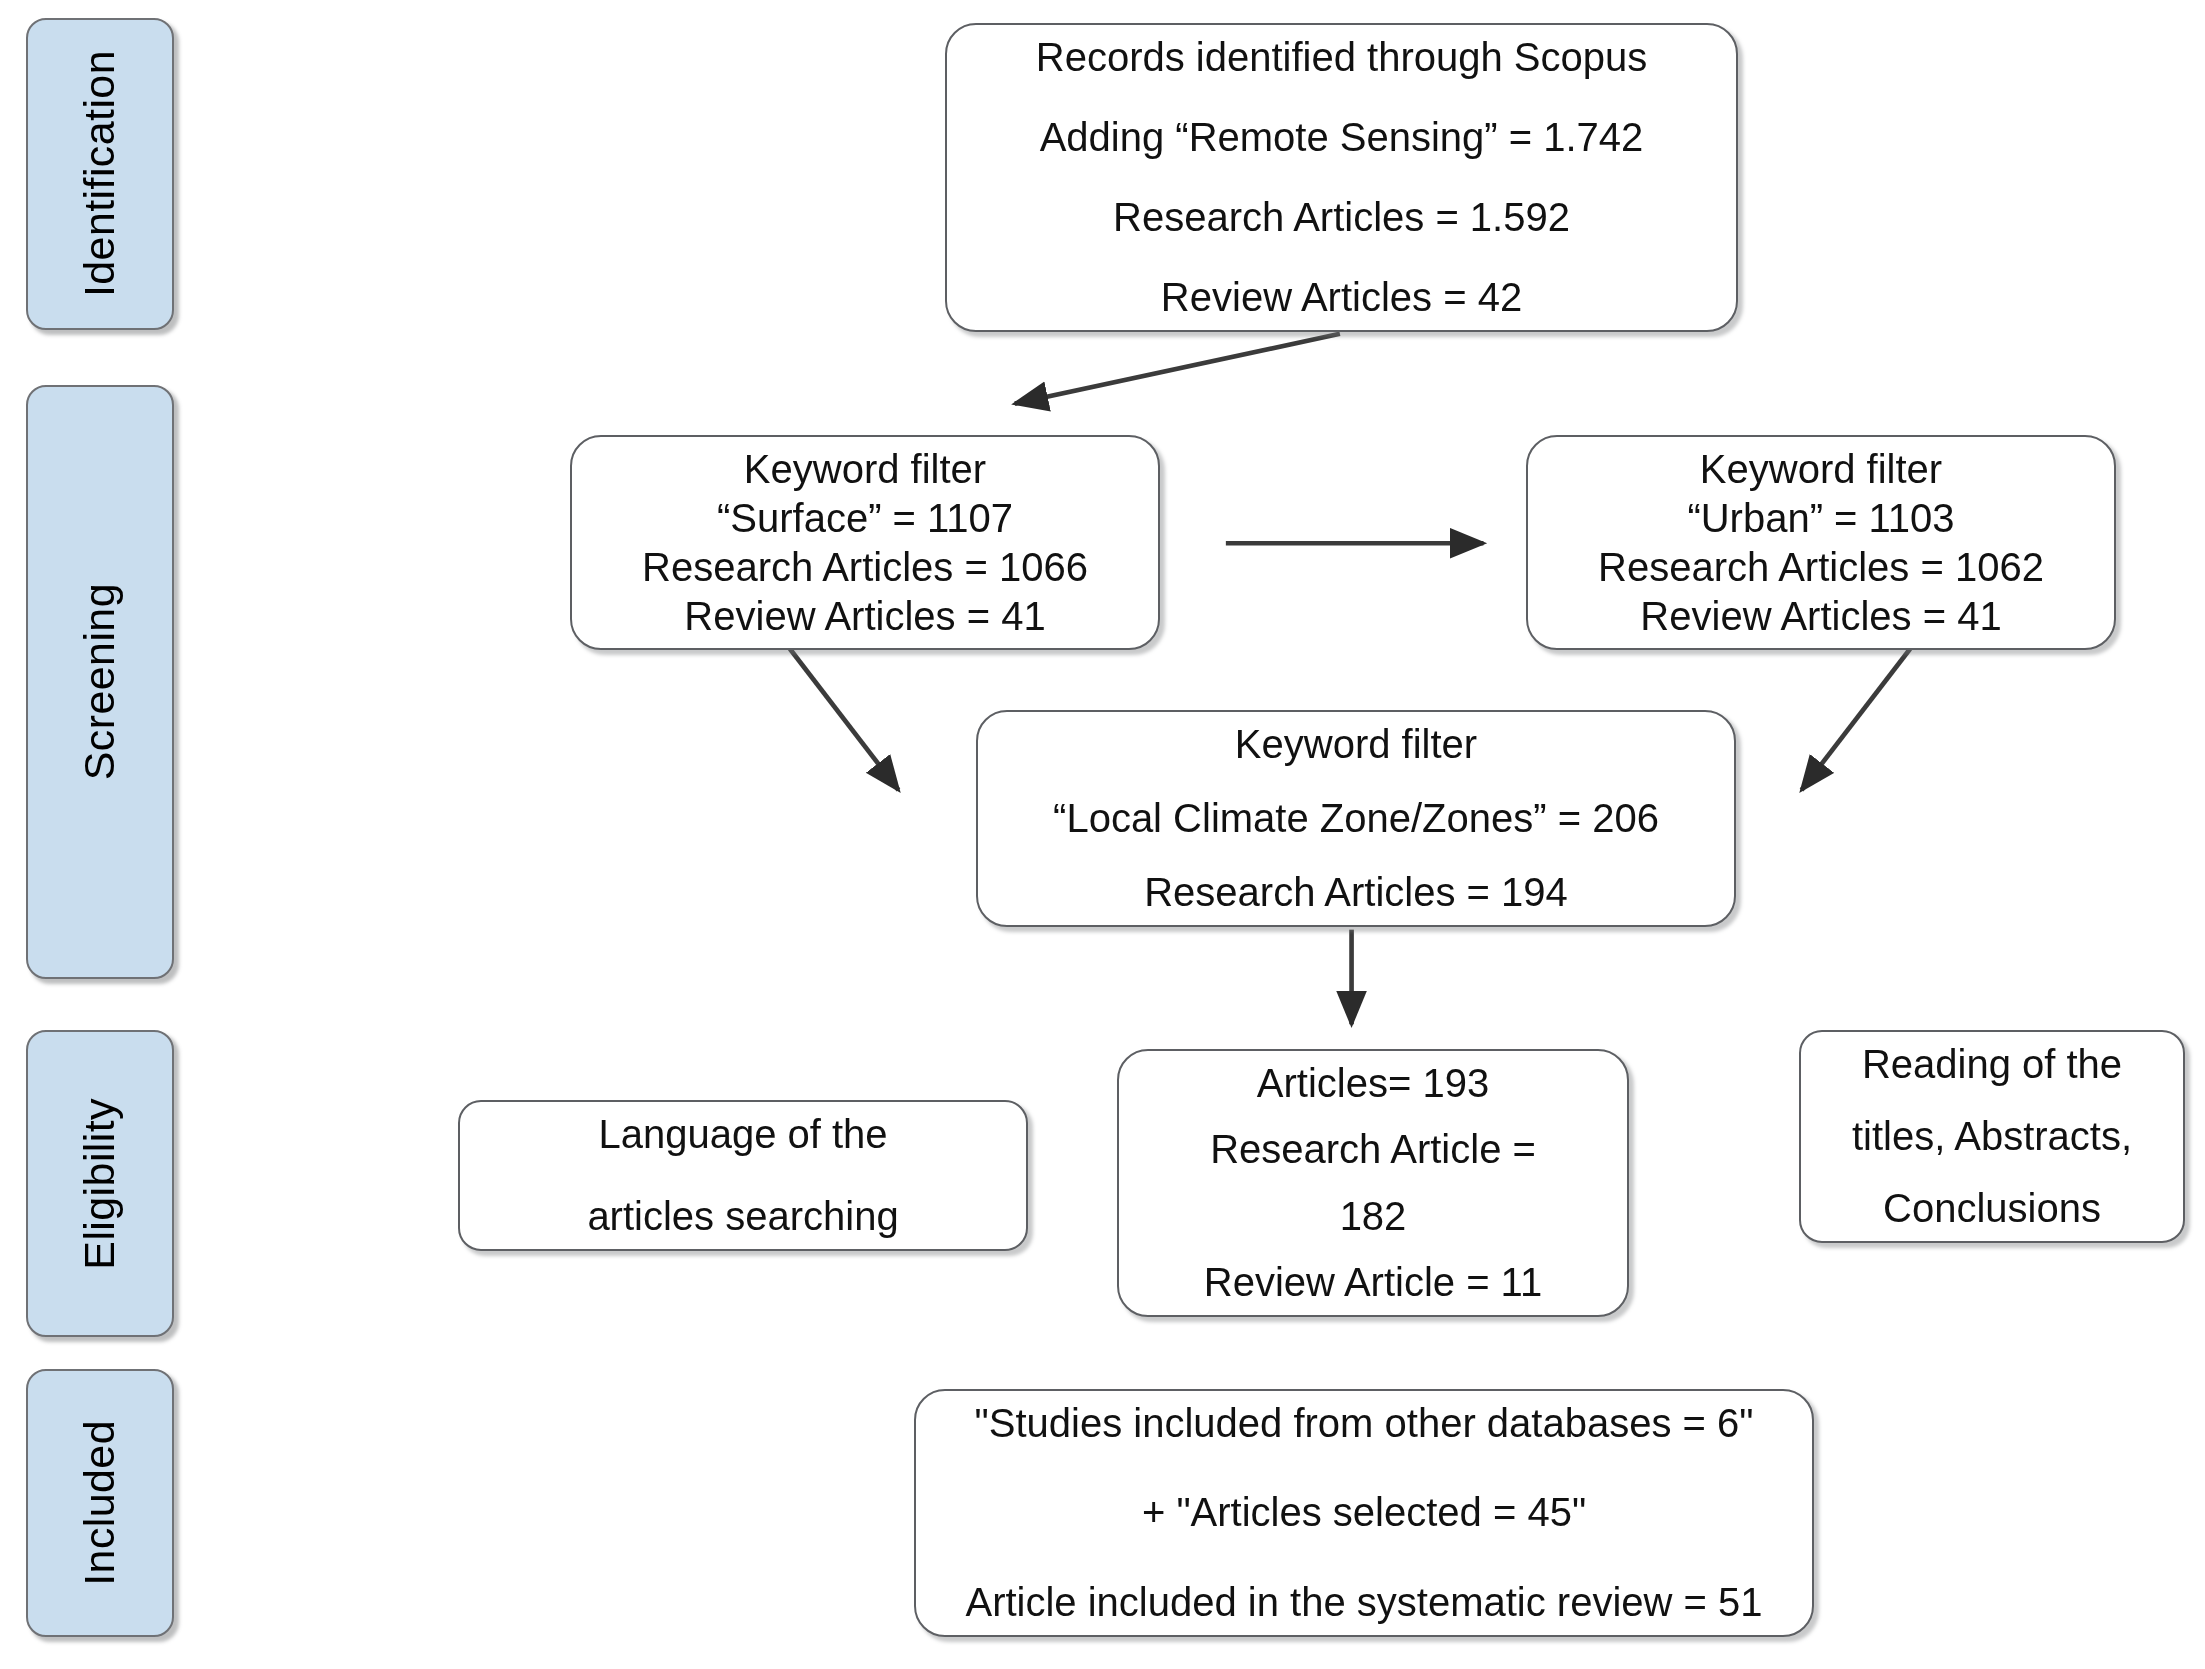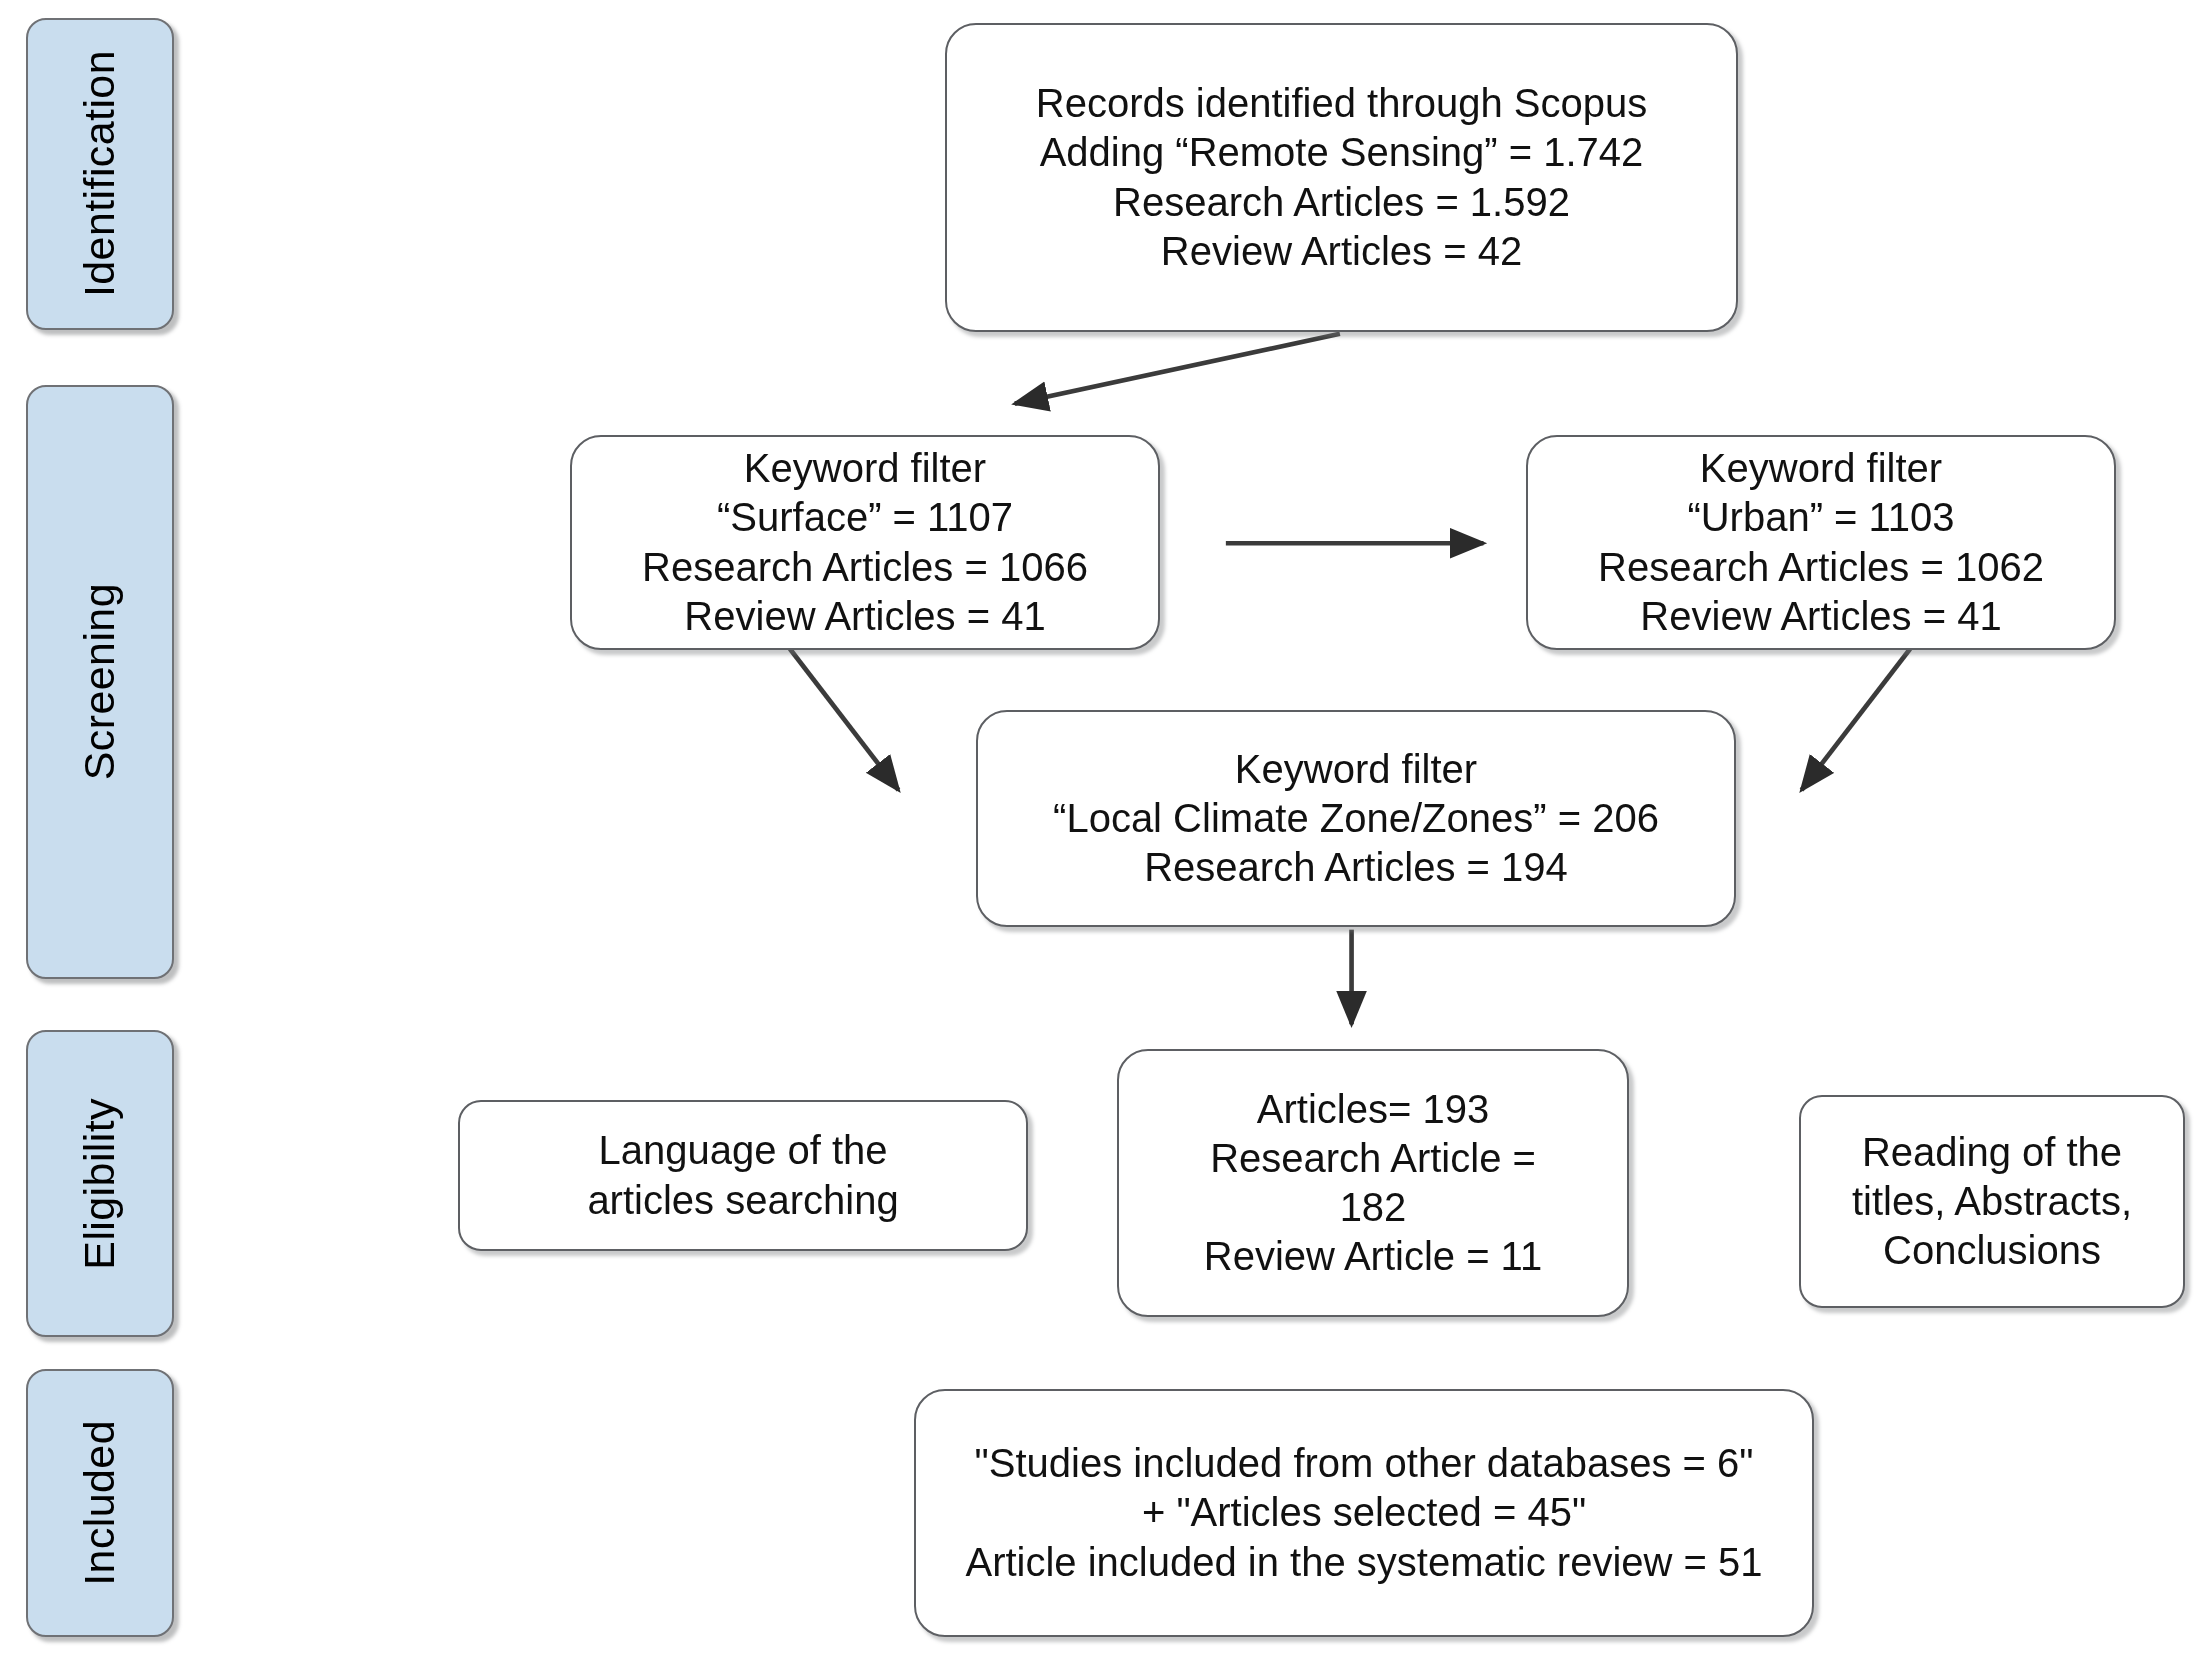--- a/index.html
+++ b/index.html
@@ -42,21 +42,21 @@
   
   .flow-box {
     position: absolute;
     background: #ffffff;
     border: 2.3px solid #5d5f63;
     border-radius: 31px;
     box-shadow: 4.7px 4.7px 3.9px rgba(120,122,126,0.40);
     display: flex;
     flex-direction: column;
     align-items: center;
-    justify-content: center;
+    justify-content: space-between;
     box-sizing: border-box;
     padding: 7.8px 14px;
   }
   .flow-line {
     font-size: 40px;
     line-height: 1.23;
     color: #111111;
     text-align: center;
     white-space: nowrap;
   }
@@ -141,21 +141,21 @@
     <div class="flow-line">articles searching</div>
   </div>
 
   <div class="flow-box" style="left:1117px; top:1049px; width:512px; height:268px;">
     <div class="flow-line">Articles= 193</div>
     <div class="flow-line">Research Article =</div>
     <div class="flow-line">182</div>
     <div class="flow-line">Review Article = 11</div>
   </div>
 
-  <div class="flow-box" style="left:1799px; top:1095px; width:386px; height:213px; border-radius:23px;">
+  <div class="flow-box" style="left:1799px; top:1030px; width:386px; height:213px; border-radius:23px;">
     <div class="flow-line">Reading of the</div>
     <div class="flow-line">titles, Abstracts,</div>
     <div class="flow-line">Conclusions</div>
   </div>
 
   <div class="flow-box" style="left:914px; top:1389px; width:900px; height:248px;">
     <div class="flow-line">"Studies included from other databases = 6"</div>
     <div class="flow-line">+ "Articles selected = 45"</div>
     <div class="flow-line">Article included in the systematic review = 51</div>
   </div>

